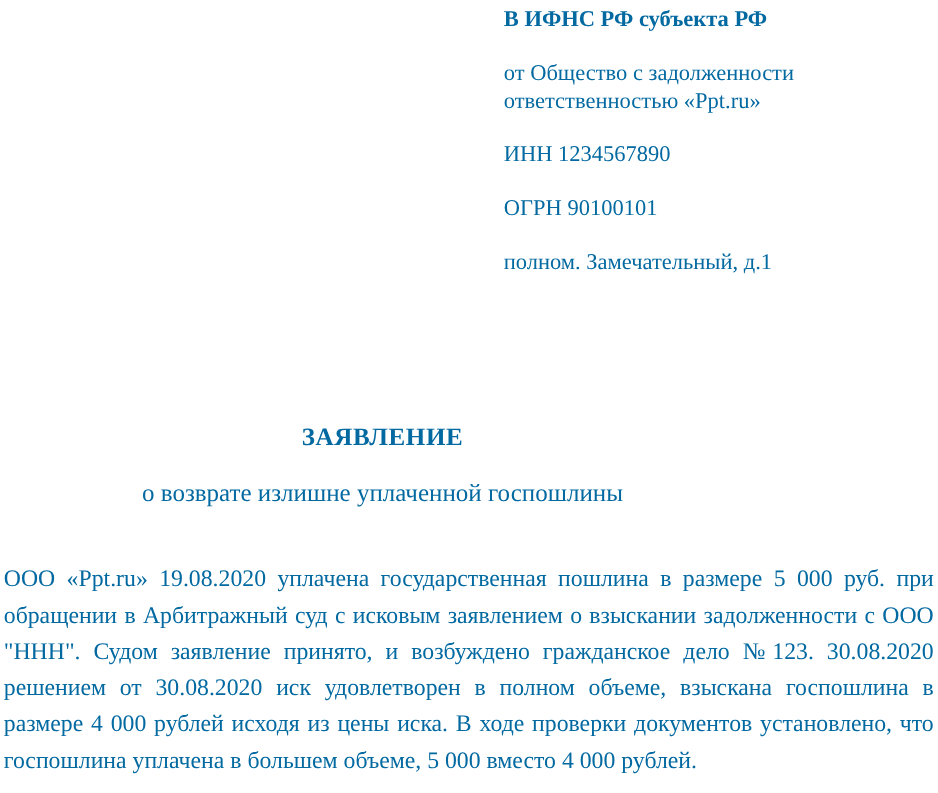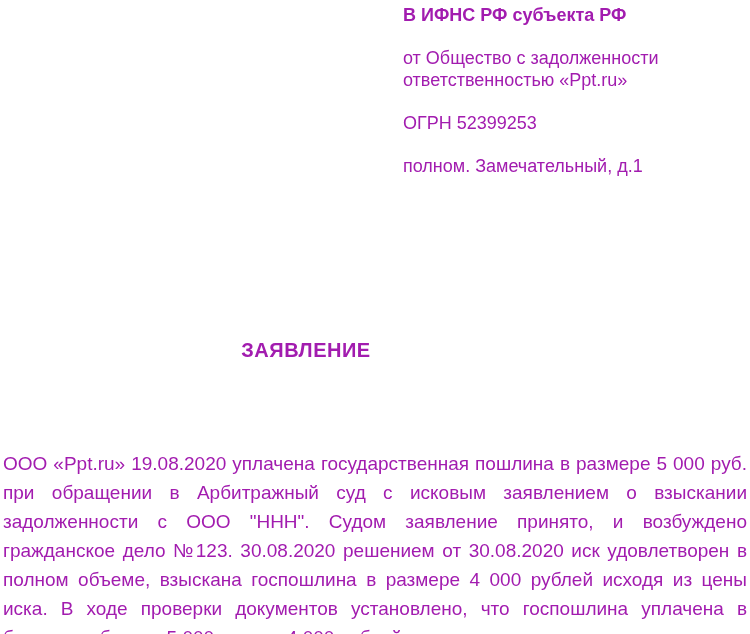--- a/index.html
+++ b/index.html
@@ -5,22 +5,22 @@
   html, body {
     margin: 0;
     padding: 0;
     background: #ffffff;
   }
   .page {
     position: relative;
     width: 750px;
     height: 634px;
     background: #ffffff;
-    font-family: Liberation Sans, sans-serif;
-    color: #a21caf;
+    font-family: Liberation Serif, serif;
+    color: #0369a1;
     overflow: hidden;
   }
   
   .recipient {
     position: absolute;
     left: 403px;
     top: 4px;
     width: 344px;
   }
   .recipient p {
@@ -68,23 +68,25 @@
 </style>
 </head>
 <body>
 
 <div class="page">
 
   <div class="recipient">
     <p class="bold">В ИФНС РФ субъекта РФ</p>
     <p>от Общество с задолженности
  ответственностью «Ppt.ru»</p>
-    <p>ОГРН 52399253</p>
+    <p>ИНН 1234567890</p>
+    <p>ОГРН 90100101</p>
     <p>полном. Замечательный, д.1</p>
   </div>
 
   <div class="title-block">
     <h1 class="doc-title">ЗАЯВЛЕНИЕ</h1>
+    <p class="doc-subtitle">о возврате излишне уплаченной госпошлины</p>
   </div>
 
   <p class="body-text">ООО «Ppt.ru» 19.08.2020 уплачена государственная пошлина в размере 5 000 руб. при обращении в Арбитражный суд с исковым заявлением о взыскании задолженности с ООО "ННН". Судом заявление принято, и возбуждено гражданское дело №123. 30.08.2020 решением от 30.08.2020 иск удовлетворен в полном объеме, взыскана госпошлина в размере 4 000 рублей исходя из цены иска. В ходе проверки документов установлено, что госпошлина уплачена в большем объеме, 5 000 вместо 4 000 рублей.</p>
 
 </div>
 
 </body></html>

